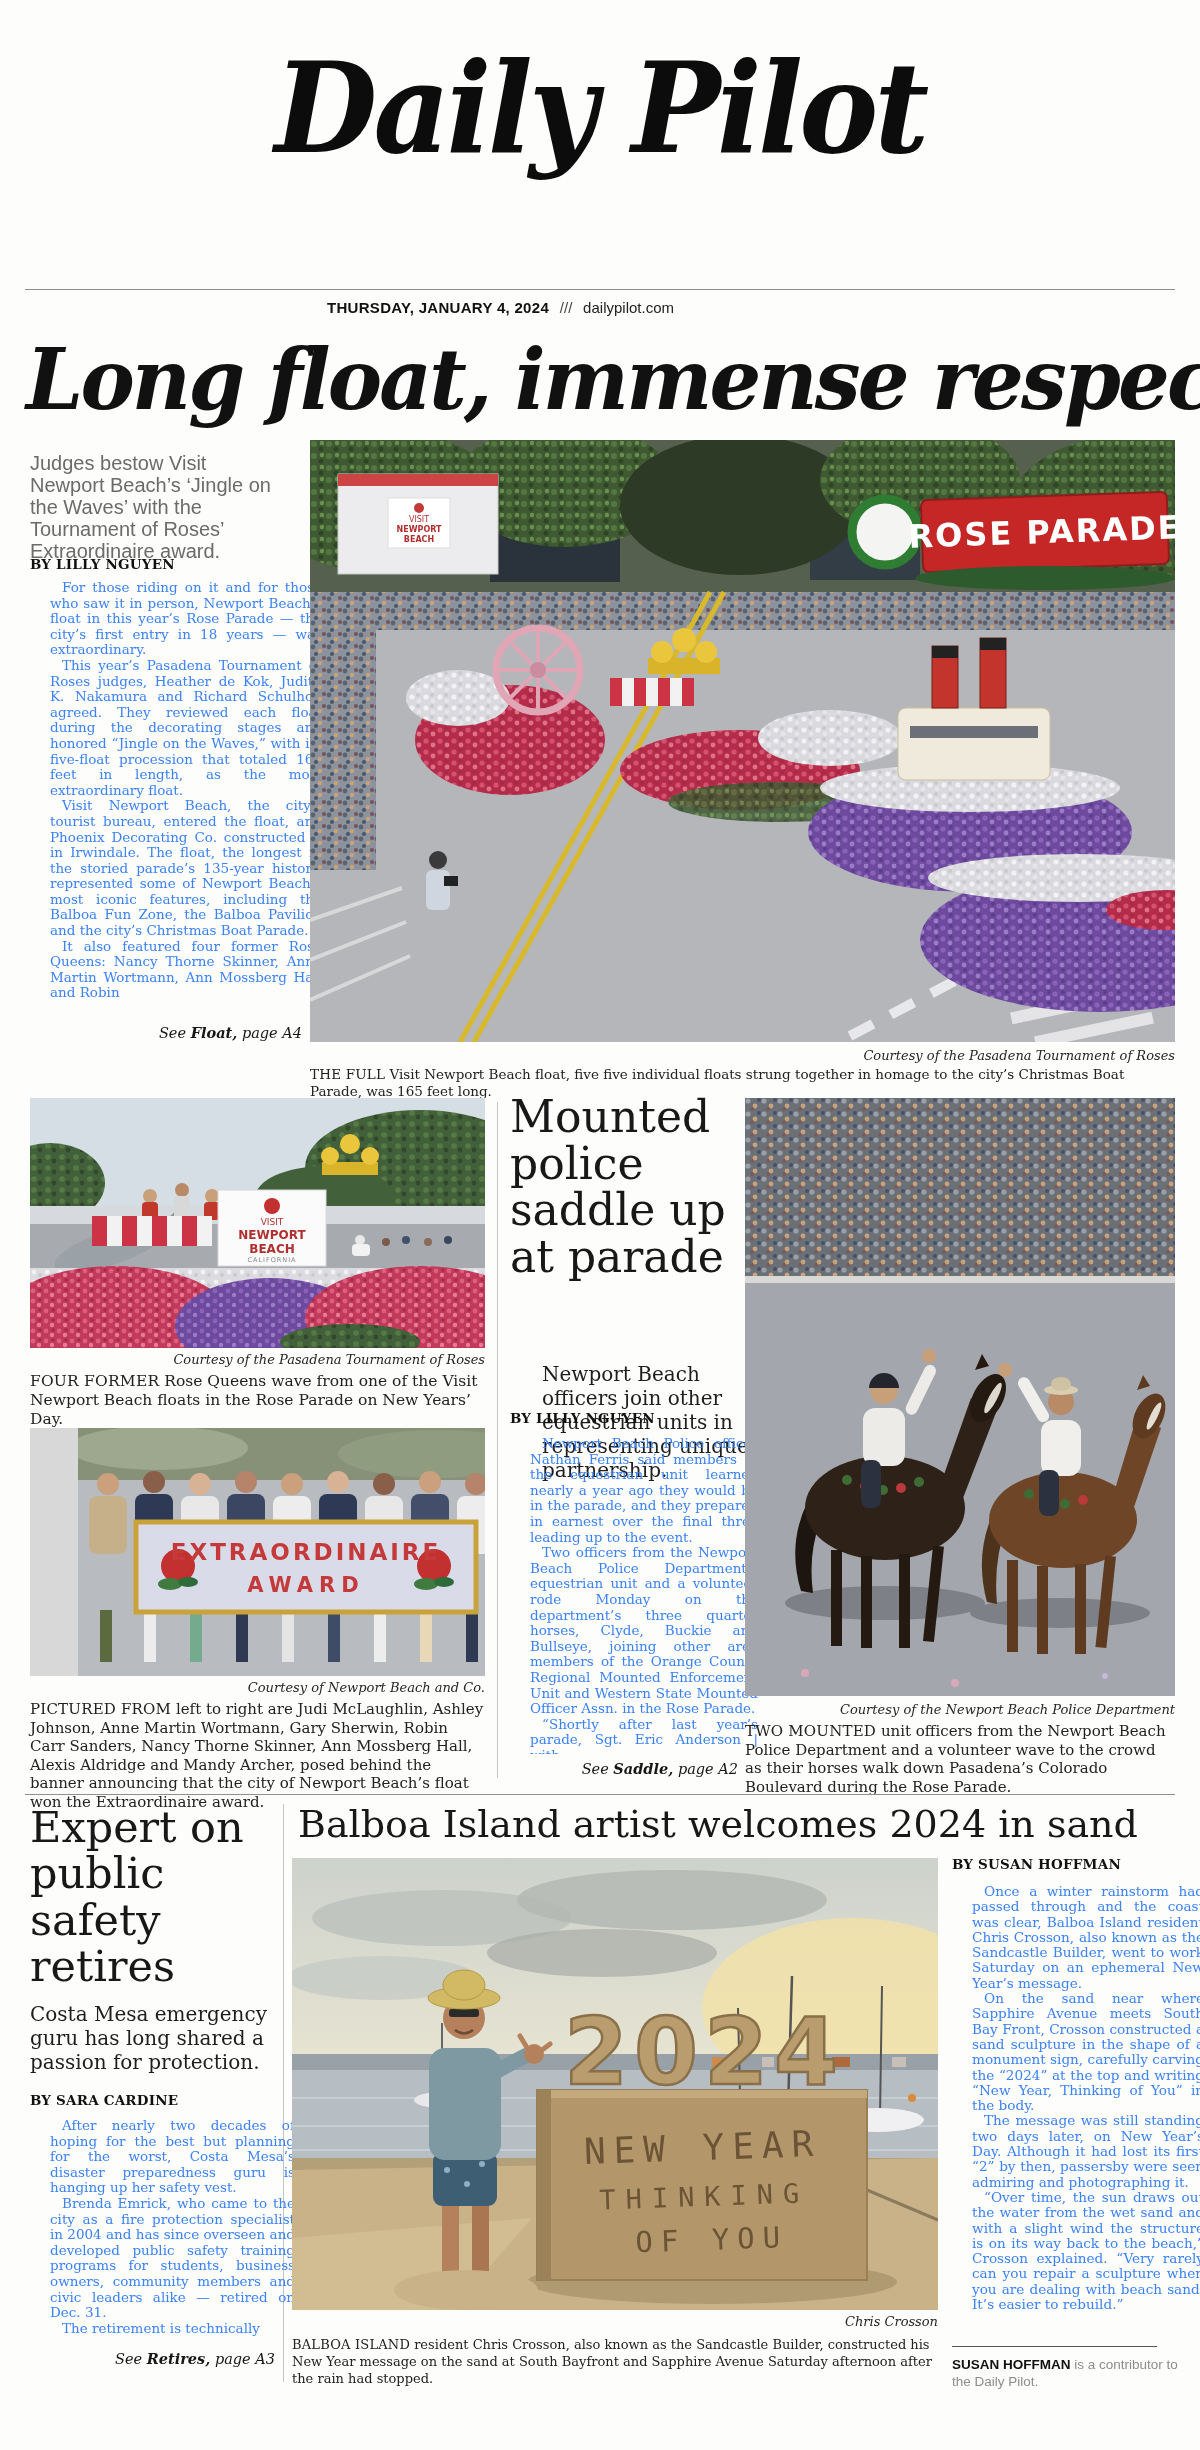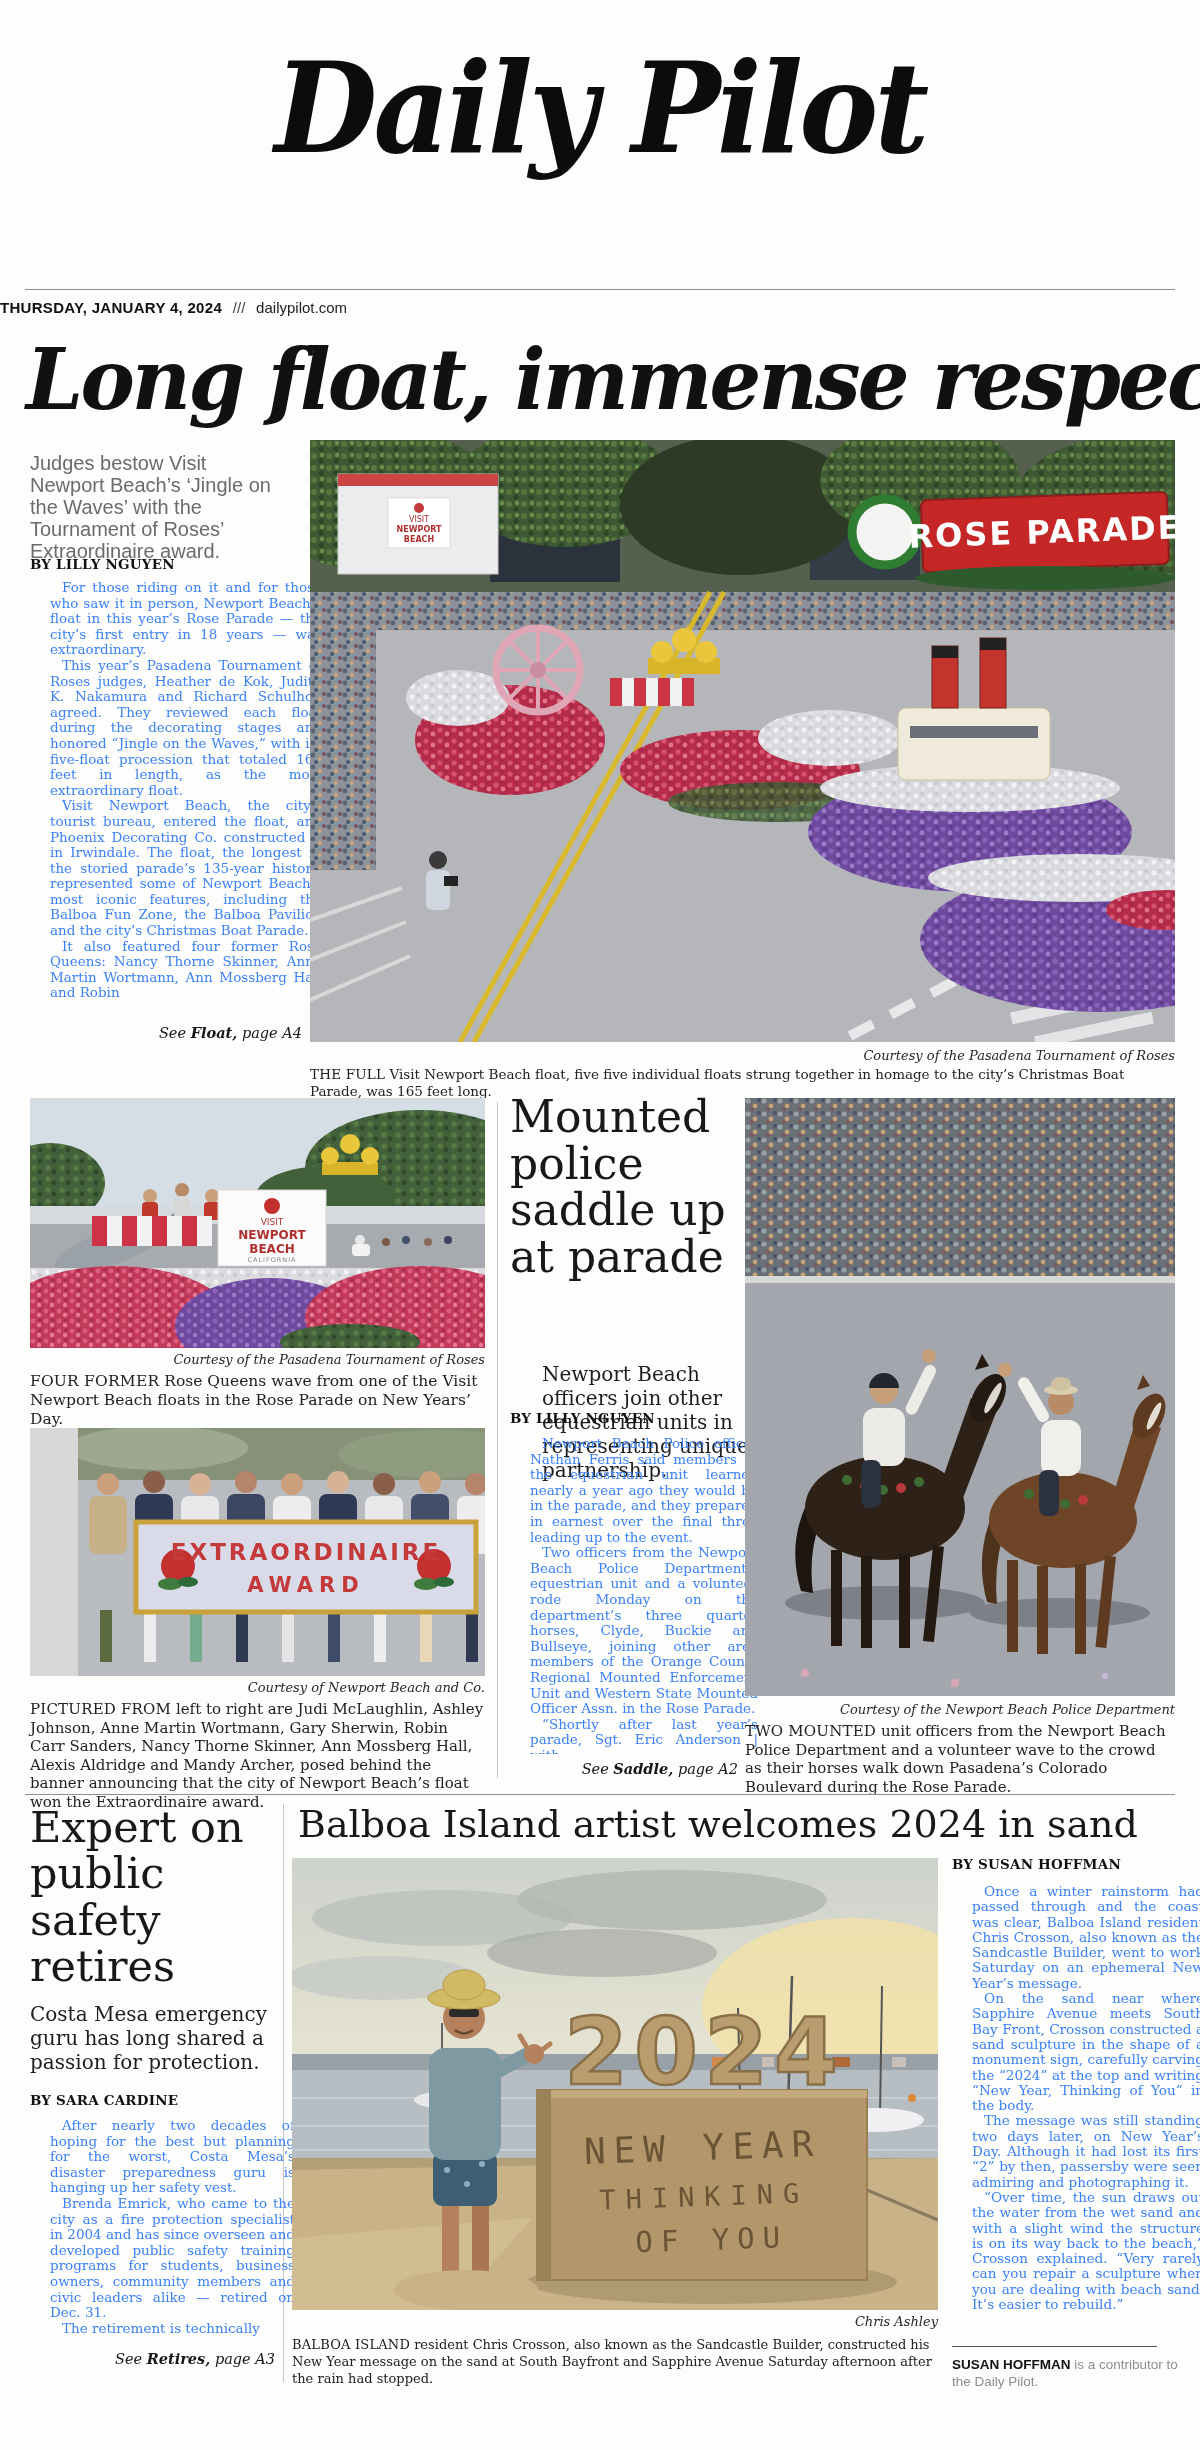--- a/index.html
+++ b/index.html
@@ -4,21 +4,21 @@
 <style>
   html,body{margin:0;padding:0;}
   body{width:1200px;height:2450px;background:#fdfdfc;position:relative;overflow:hidden;
        font-family:"DejaVu Serif","Liberation Serif",serif;color:#1b1b1b;}
   *{box-sizing:border-box;}
   .abs{position:absolute;}
   .masthead{width:1200px;text-align:center;font-weight:bold;font-style:italic;
             font-size:126px;letter-spacing:-4px;color:#0c0c0c;transform:scaleX(.94);}
   .rule{background:#8f8f8f;height:1px;}
   .vrule{background:#c4c4c4;width:1px;}
-  .dateline{width:988px;text-align:left;font-size:15px;}
+  .dateline{width:988px;text-align:center;font-size:15px;padding-left:13px;}
   .dateline .d{font-family:"Liberation Sans",sans-serif;font-weight:bold;color:#111;letter-spacing:.3px;}
   .dateline .s{font-family:"Liberation Sans",sans-serif;color:#444;padding:0 6px;}
   .dateline .w{font-family:"Liberation Sans",sans-serif;color:#222;}
   .h-main{font-weight:bold;font-style:italic;font-size:84px;letter-spacing:-3px;color:#111;
           white-space:nowrap;transform:scaleX(.97);transform-origin:left;}
   .h-serif{font-weight:500;color:#181818;}
   .deck-sans{font-family:"Liberation Sans",sans-serif;font-size:20px;line-height:22px;color:#6b6b6b;}
   .deck-serif{font-size:20px;line-height:24px;color:#1e1e1e;}
   .byline{font-size:13.5px;font-weight:bold;color:#111;letter-spacing:.2px;}
   .bodycol{font-size:13.5px;line-height:15.6px;text-align:justify;color:#3b82f6;overflow:hidden;margin-left:20px;}
@@ -487,21 +487,21 @@
     <line x1="250" y1="192" x2="258" y2="186" stroke="#b5805c" stroke-width="5" stroke-linecap="round"></line>
     <circle cx="172" cy="160" r="21" fill="#b5805c"></circle>
     <rect x="157" y="151" width="30" height="8" rx="3" fill="#2a2a2a"></rect>
     <path d="M163,172 q9,7 18,0" stroke="#6b4a34" stroke-width="2.5" fill="none"></path>
     <ellipse cx="172" cy="140" rx="36" ry="11" fill="#d2b964" stroke="#b59a45"></ellipse>
     <ellipse cx="172" cy="127" rx="21" ry="15" fill="#d2b964" stroke="#b59a45"></ellipse>
     <ellipse cx="174" cy="432" rx="72" ry="20" fill="#c9b288"></ellipse>
   </g>
 </svg>
 </div>
-<div class="abs credit" style="top:2314px;left:292px;width:646px;">Chris Ashley</div>
+<div class="abs credit" style="top:2314px;left:292px;width:646px;">Chris Crosson</div>
 <div class="abs caption" style="top:2336px;left:292px;width:646px;font-size:13px;line-height:17px;">
   <b>BALBOA ISLAND</b>
   <span>resident Chris Crosson, also known as the Sandcastle Builder, constructed his New Year message on the sand at South Bayfront and Sapphire Avenue Saturday afternoon after the rain had stopped.</span>
 </div>
 
 <div class="abs byline" style="top:1856px;left:952px;">BY SUSAN HOFFMAN</div>
 <div class="abs bodycol" style="top:1884px;left:952px;width:232px;height:452px;font-size:13.6px;line-height:15.3px;">
   <p>Once a winter rainstorm had passed through and the coast was clear, Balboa Island resident Chris Crosson, also known as the Sandcastle Builder, went to work Saturday on an ephemeral New Year’s message.</p>
   <p>On the sand near where Sapphire Avenue meets South Bay Front, Crosson constructed a sand sculpture in the shape of a monument sign, carefully carving the “2024” at the top and writing “New Year, Thinking of You” in the body.</p>
   <p>The message was still standing two days later, on New Year’s Day. Although it had lost its first “2” by then, passersby were seen admiring and photographing it.</p>

